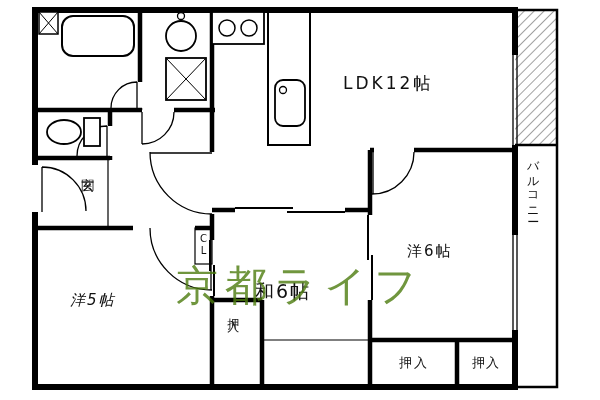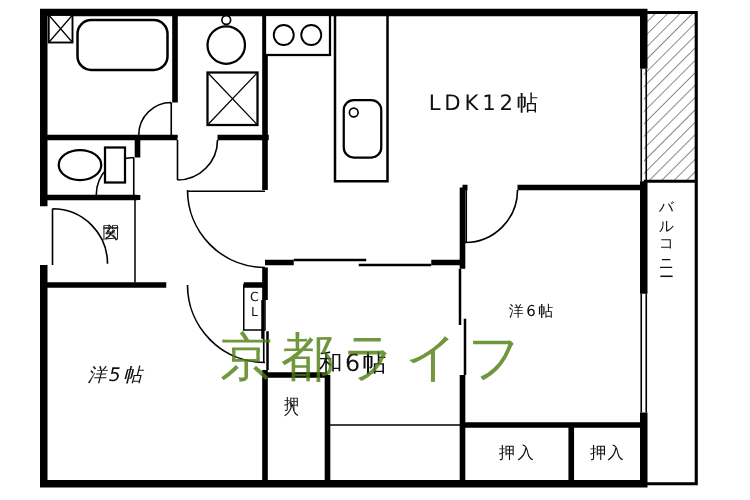--- a/index.html
+++ b/index.html
@@ -4,21 +4,21 @@
 <style>
   html,body{margin:0;padding:0;background:#fff;}
   #stage{
     position:relative;width:600px;height:400px;background:#ffffff;
     font-family:"DejaVu Sans","Liberation Sans",sans-serif;overflow:hidden;
   }
   #plan-svg{position:absolute;left:0;top:0;}
   .lbl{position:absolute;color:#111;white-space:nowrap;line-height:1.1;}
   .v{writing-mode:vertical-rl;text-orientation:upright;}
   .lbl-ldk{left:343px;top:74px;font-size:17px;letter-spacing:3px;font-weight:500;}
-  .lbl-w6{left:407px;top:243px;font-size:12px;letter-spacing:2px;}
+  .lbl-w6{left:407px;top:243px;font-size:15px;letter-spacing:2px;}
   .lbl-j6{left:255px;top:281px;font-size:19px;letter-spacing:2px;}
   .lbl-w5{left:70px;top:292px;font-size:15px;letter-spacing:2px;font-style:italic;}
   .lbl-genkan{left:80px;top:167px;font-size:13px;letter-spacing:2px;}
   .lbl-balcony{left:526px;top:152px;font-size:12px;letter-spacing:2px;}
   .lbl-oshiire-left{left:226px;top:308px;font-size:12px;letter-spacing:2px;}
   .lbl-oshiire-mid{left:399px;top:356px;font-size:13px;letter-spacing:2px;}
   .lbl-oshiire-right{left:472px;top:356px;font-size:13px;letter-spacing:1px;}
   .lbl-cl{left:198px;top:233px;font-size:10px;letter-spacing:1px;}
   .watermark{
     left:300px;top:263px;transform:translateX(-50%);

